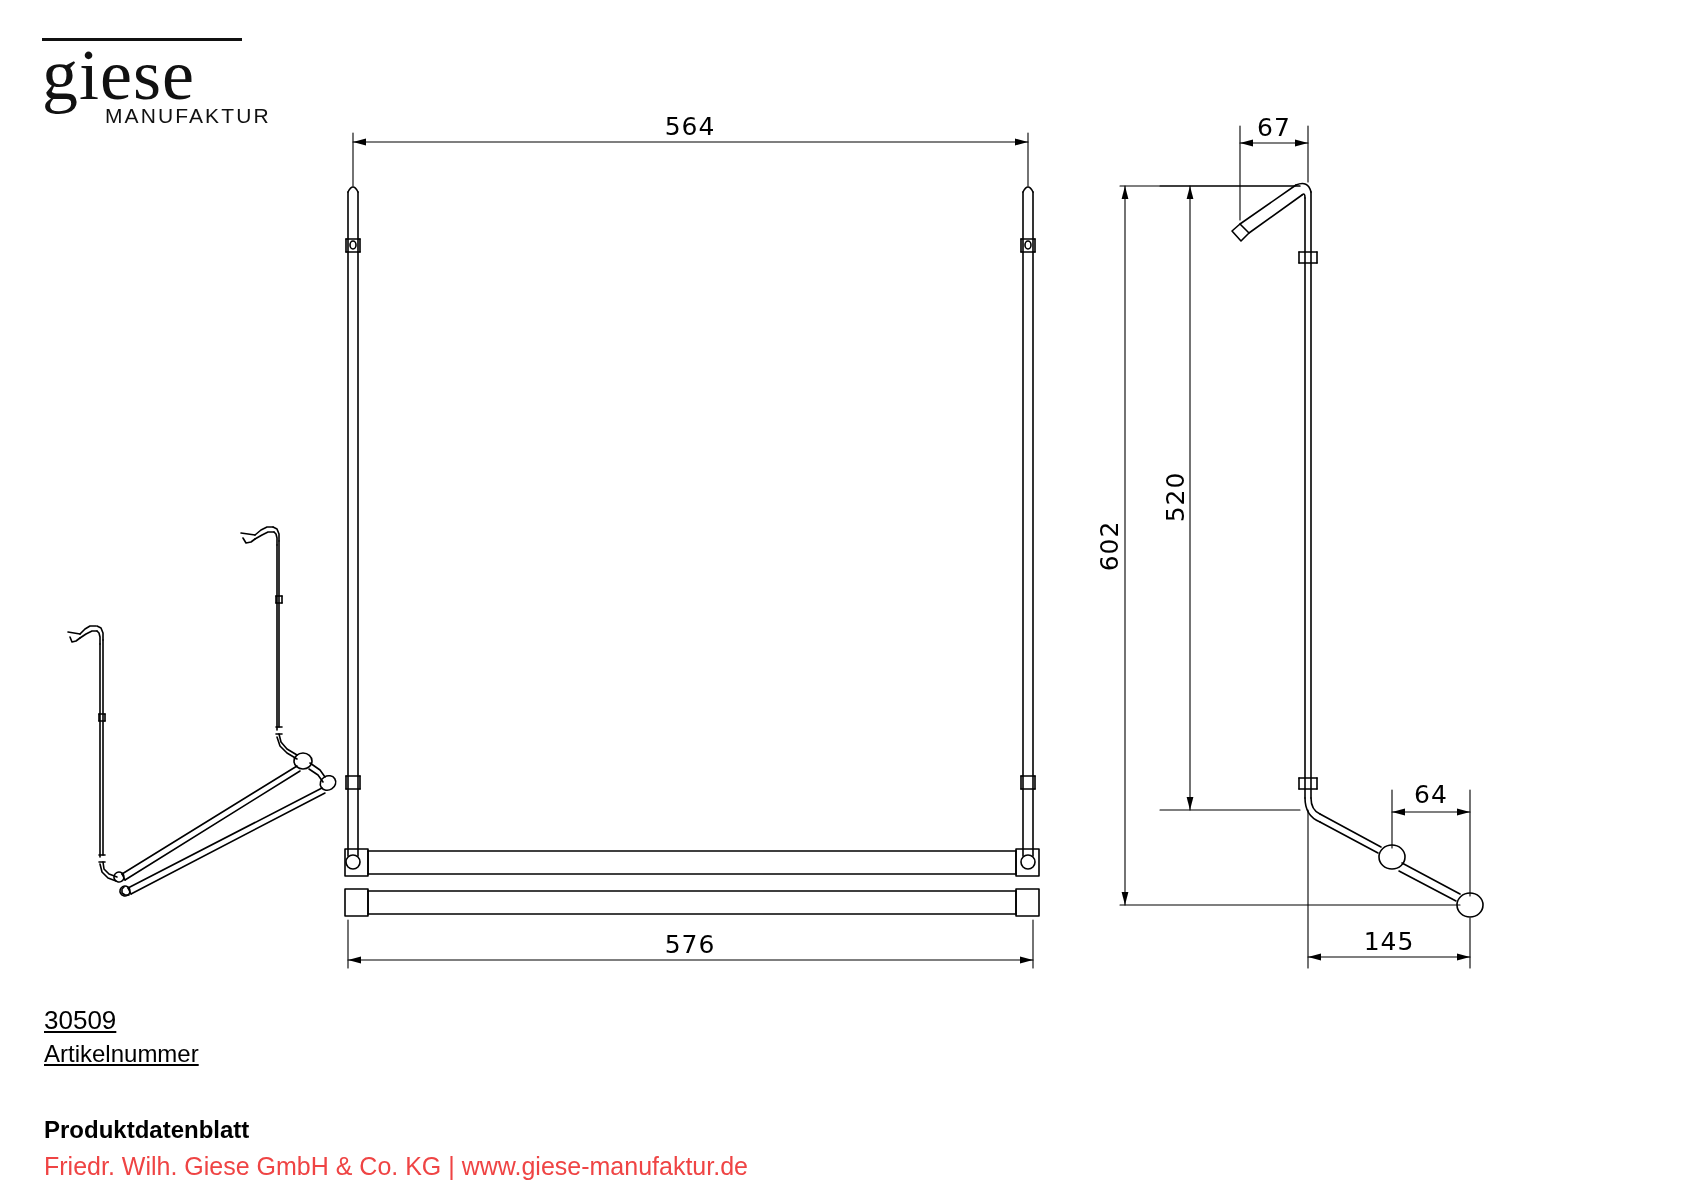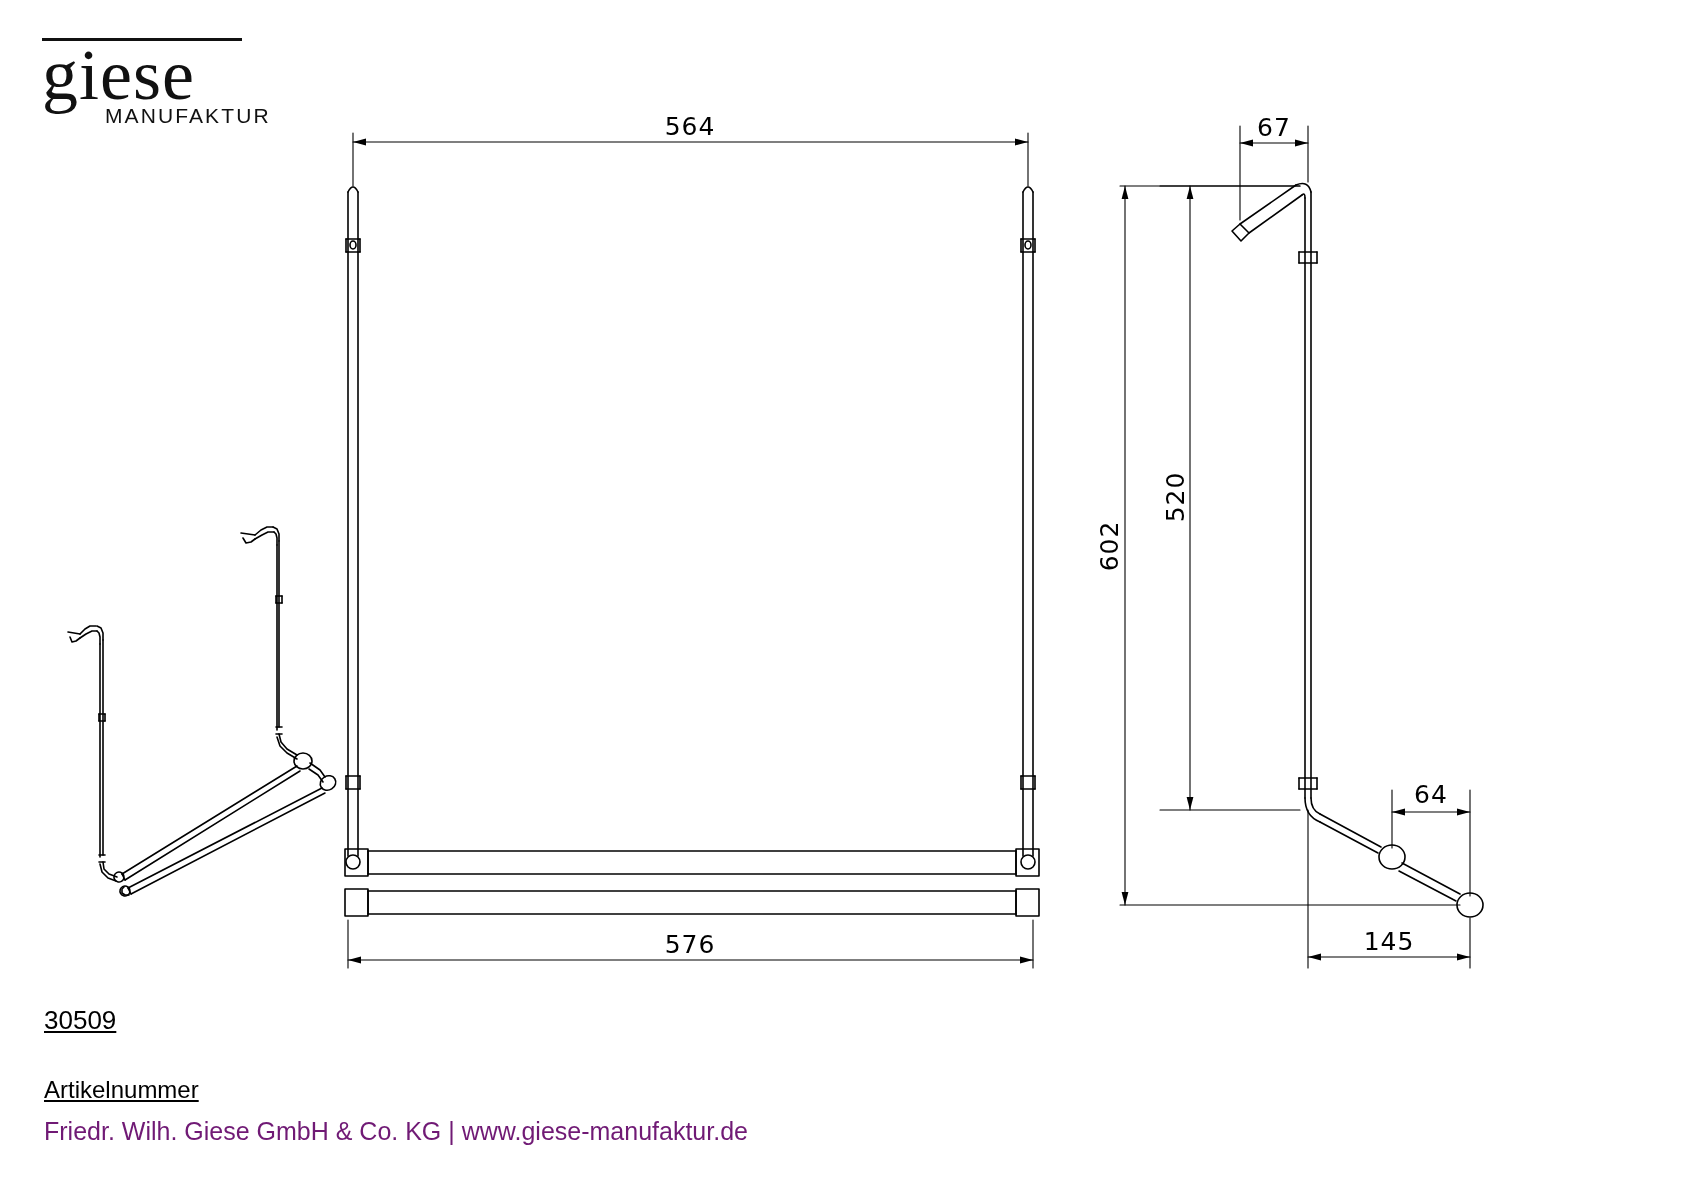--- a/index.html
+++ b/index.html
@@ -62,37 +62,36 @@
     line-height: 1.34;
     text-decoration: underline;
   }
   #article-number {
     font-size: 26px;
     color: #000;
   }
   #article-caption {
     font-size: 24px;
     color: #000;
-    margin-top: 36px;
   }
 
   #footer-block {
     position: absolute;
     left: 44px;
     top: 1113px;
     line-height: 1.44;
   }
   #footer-title {
     font-size: 24px;
     font-weight: bold;
     color: #000;
   }
   #footer-company {
     font-size: 25px;
-    color: #701a75;
+    color: #ef4444;
   }
 
   
   #drawing {
     position: absolute;
     left: 0;
     top: 0;
     width: 1684px;
     height: 1190px;
     pointer-events: none;
@@ -317,16 +316,17 @@
       <text class="dim-text" x="1389" y="950" text-anchor="middle">145</text>
     </g>
   </svg>
 
   <div id="article-block">
     <div id="article-number">30509</div>
     <div id="article-caption">Artikelnummer</div>
   </div>
 
   <div id="footer-block">
+    <div id="footer-title">Produktdatenblatt</div>
     <div id="footer-company">Friedr. Wilh. Giese GmbH &amp; Co. KG | www.giese-manufaktur.de</div>
   </div>
 
 </div>
 
 </body></html>

